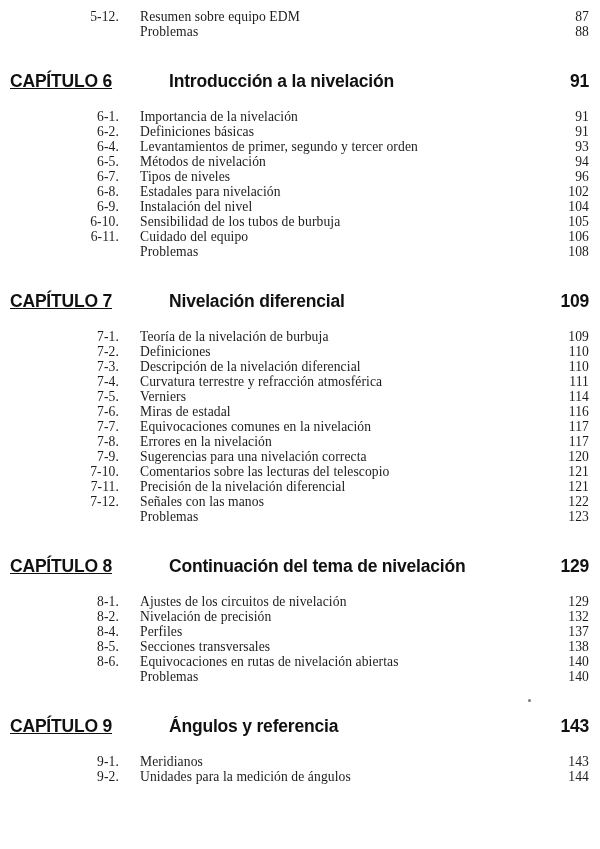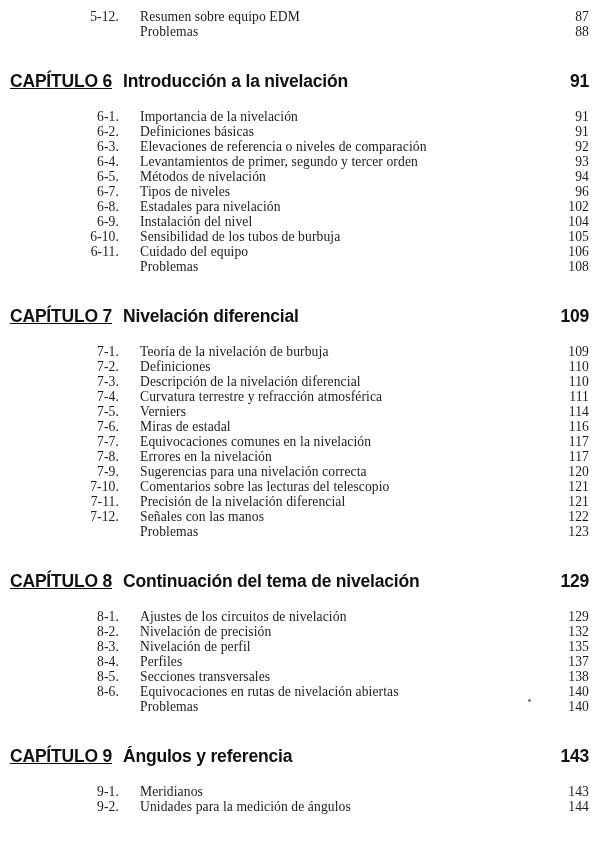--- a/index.html
+++ b/index.html
@@ -38,21 +38,21 @@
     align-items: baseline;
     font-family: "Liberation Sans", sans-serif;
     font-weight: 700;
     font-size: 17.5px;
     line-height: 21px;
     letter-spacing: -0.2px;
     color: #111111;
     margin-bottom: 17px;
   }
   .chap-label { flex: none; margin-right: 11px; text-decoration: underline; }
-  .chap-title { flex: 1; white-space: nowrap; overflow: hidden; }
+  .chap-title { flex: 1; white-space: nowrap; overflow: hidden; margin-left: 46px; }
   .chap-pg { flex: none; text-align: right; }
   .speck {
     position: absolute;
     left: 528px;
     top: 699px;
     width: 3px;
     height: 3px;
     border-radius: 50%;
     background: #7a7a7a;
   }
@@ -92,25 +92,20 @@
               <span class="title">Importancia de la nivelación</span>
               <span class="pg">91</span>
             </div>
 
             <div class="row">
               <span class="num">6-2.</span>
               <span class="title">Definiciones básicas</span>
               <span class="pg">91</span>
             </div>
 
-            <div class="row">
-              <span class="num">6-3.</span>
-              <span class="title">Elevaciones de referencia o niveles de comparación</span>
-              <span class="pg">92</span>
-            </div>
 
             <div class="row">
               <span class="num">6-4.</span>
               <span class="title">Levantamientos de primer, segundo y tercer orden</span>
               <span class="pg">93</span>
             </div>
 
             <div class="row">
               <span class="num">6-5.</span>
               <span class="title">Métodos de nivelación</span>
@@ -257,25 +252,20 @@
               <span class="title">Ajustes de los circuitos de nivelación</span>
               <span class="pg">129</span>
             </div>
 
             <div class="row">
               <span class="num">8-2.</span>
               <span class="title">Nivelación de precisión</span>
               <span class="pg">132</span>
             </div>
 
-            <div class="row">
-              <span class="num">8-3.</span>
-              <span class="title">Nivelación de perfil</span>
-              <span class="pg">135</span>
-            </div>
 
             <div class="row">
               <span class="num">8-4.</span>
               <span class="title">Perfiles</span>
               <span class="pg">137</span>
             </div>
 
             <div class="row">
               <span class="num">8-5.</span>
               <span class="title">Secciones transversales</span>

